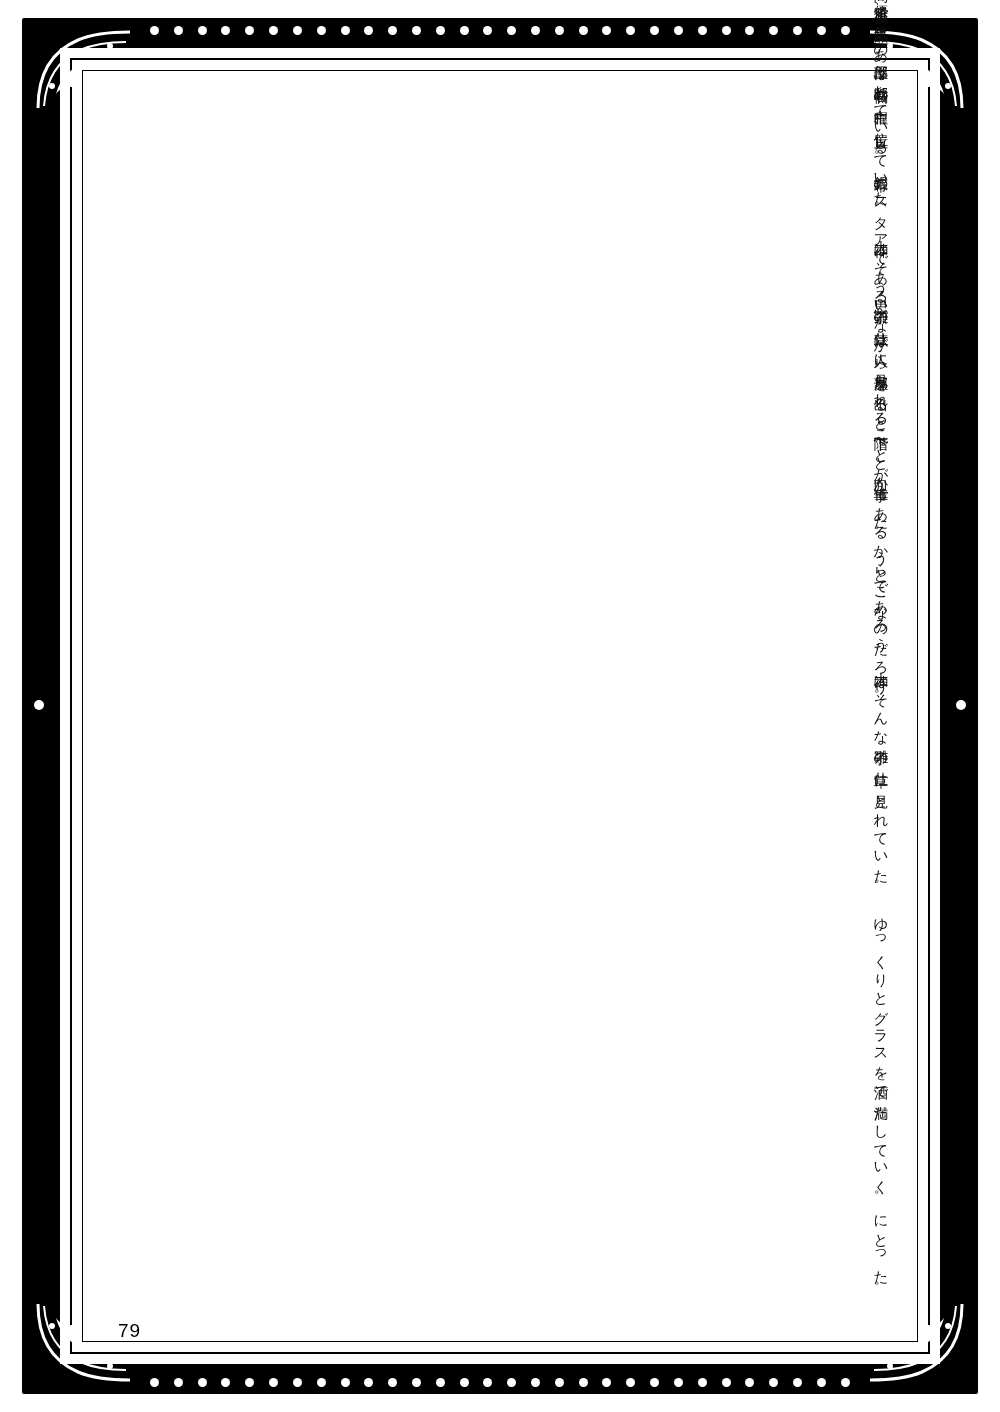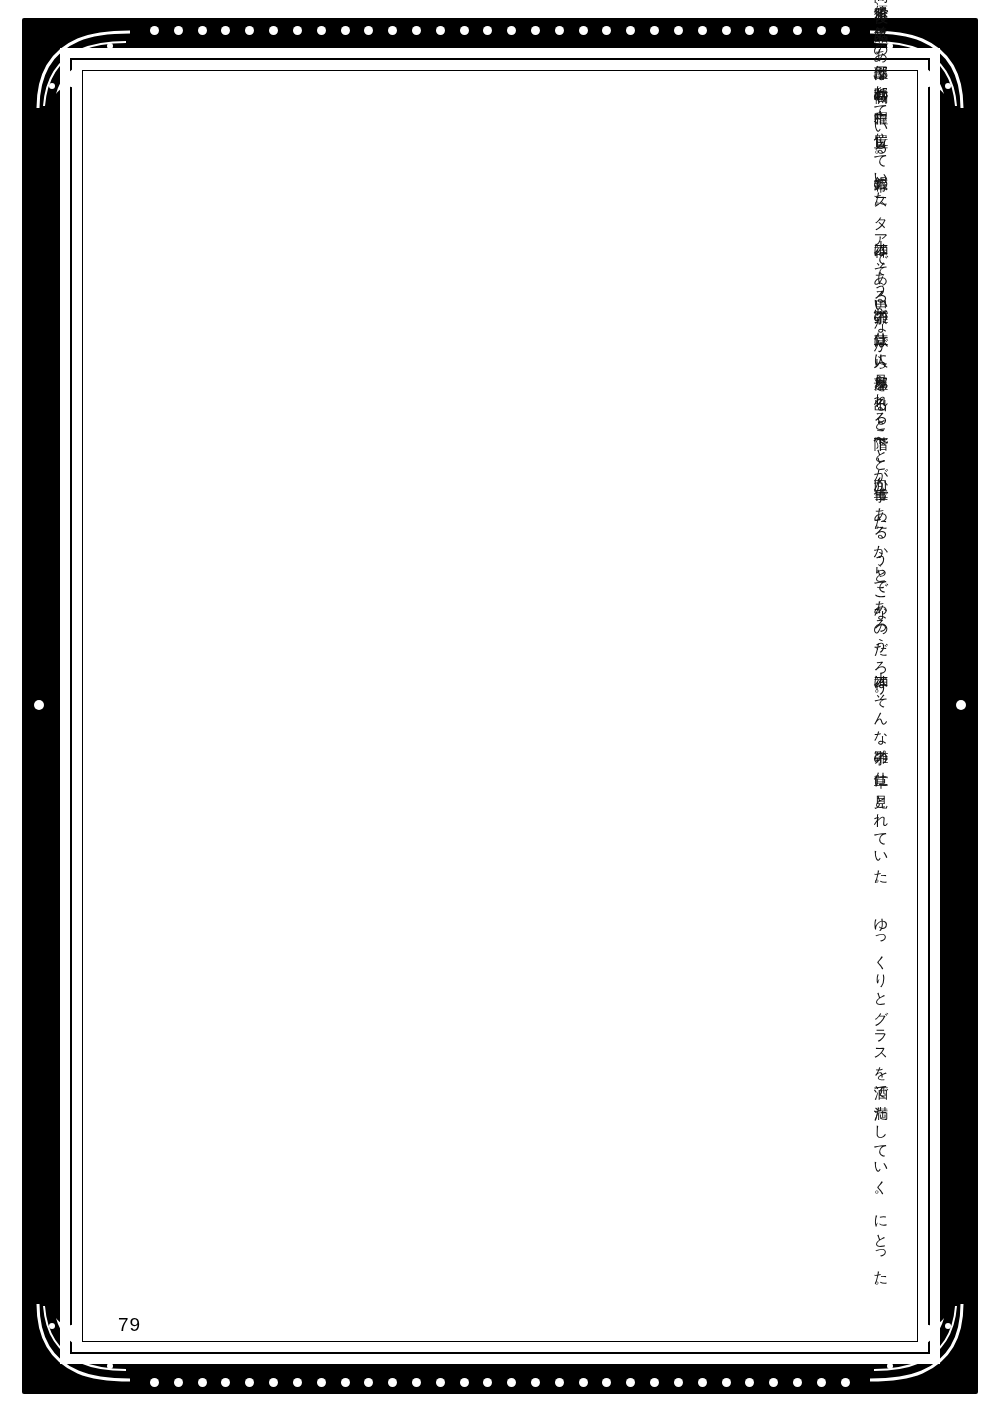--- a/index.html
+++ b/index.html
@@ -141,21 +141,21 @@
     margin-left: 7.5px;
     white-space: pre;
     height: 100%;
   }
   .vline.indent { padding-top: 14px; }
 
   
   .page-number {
     position: absolute;
     left: 118px;
-    bottom: 76px;
+    bottom: 70px;
     font-family: "Liberation Sans", sans-serif;
     font-size: 19px;
     color: #000000;
     letter-spacing: 1px;
   }
 </style>
 </head>
 <body>
 
 <div class="page">

